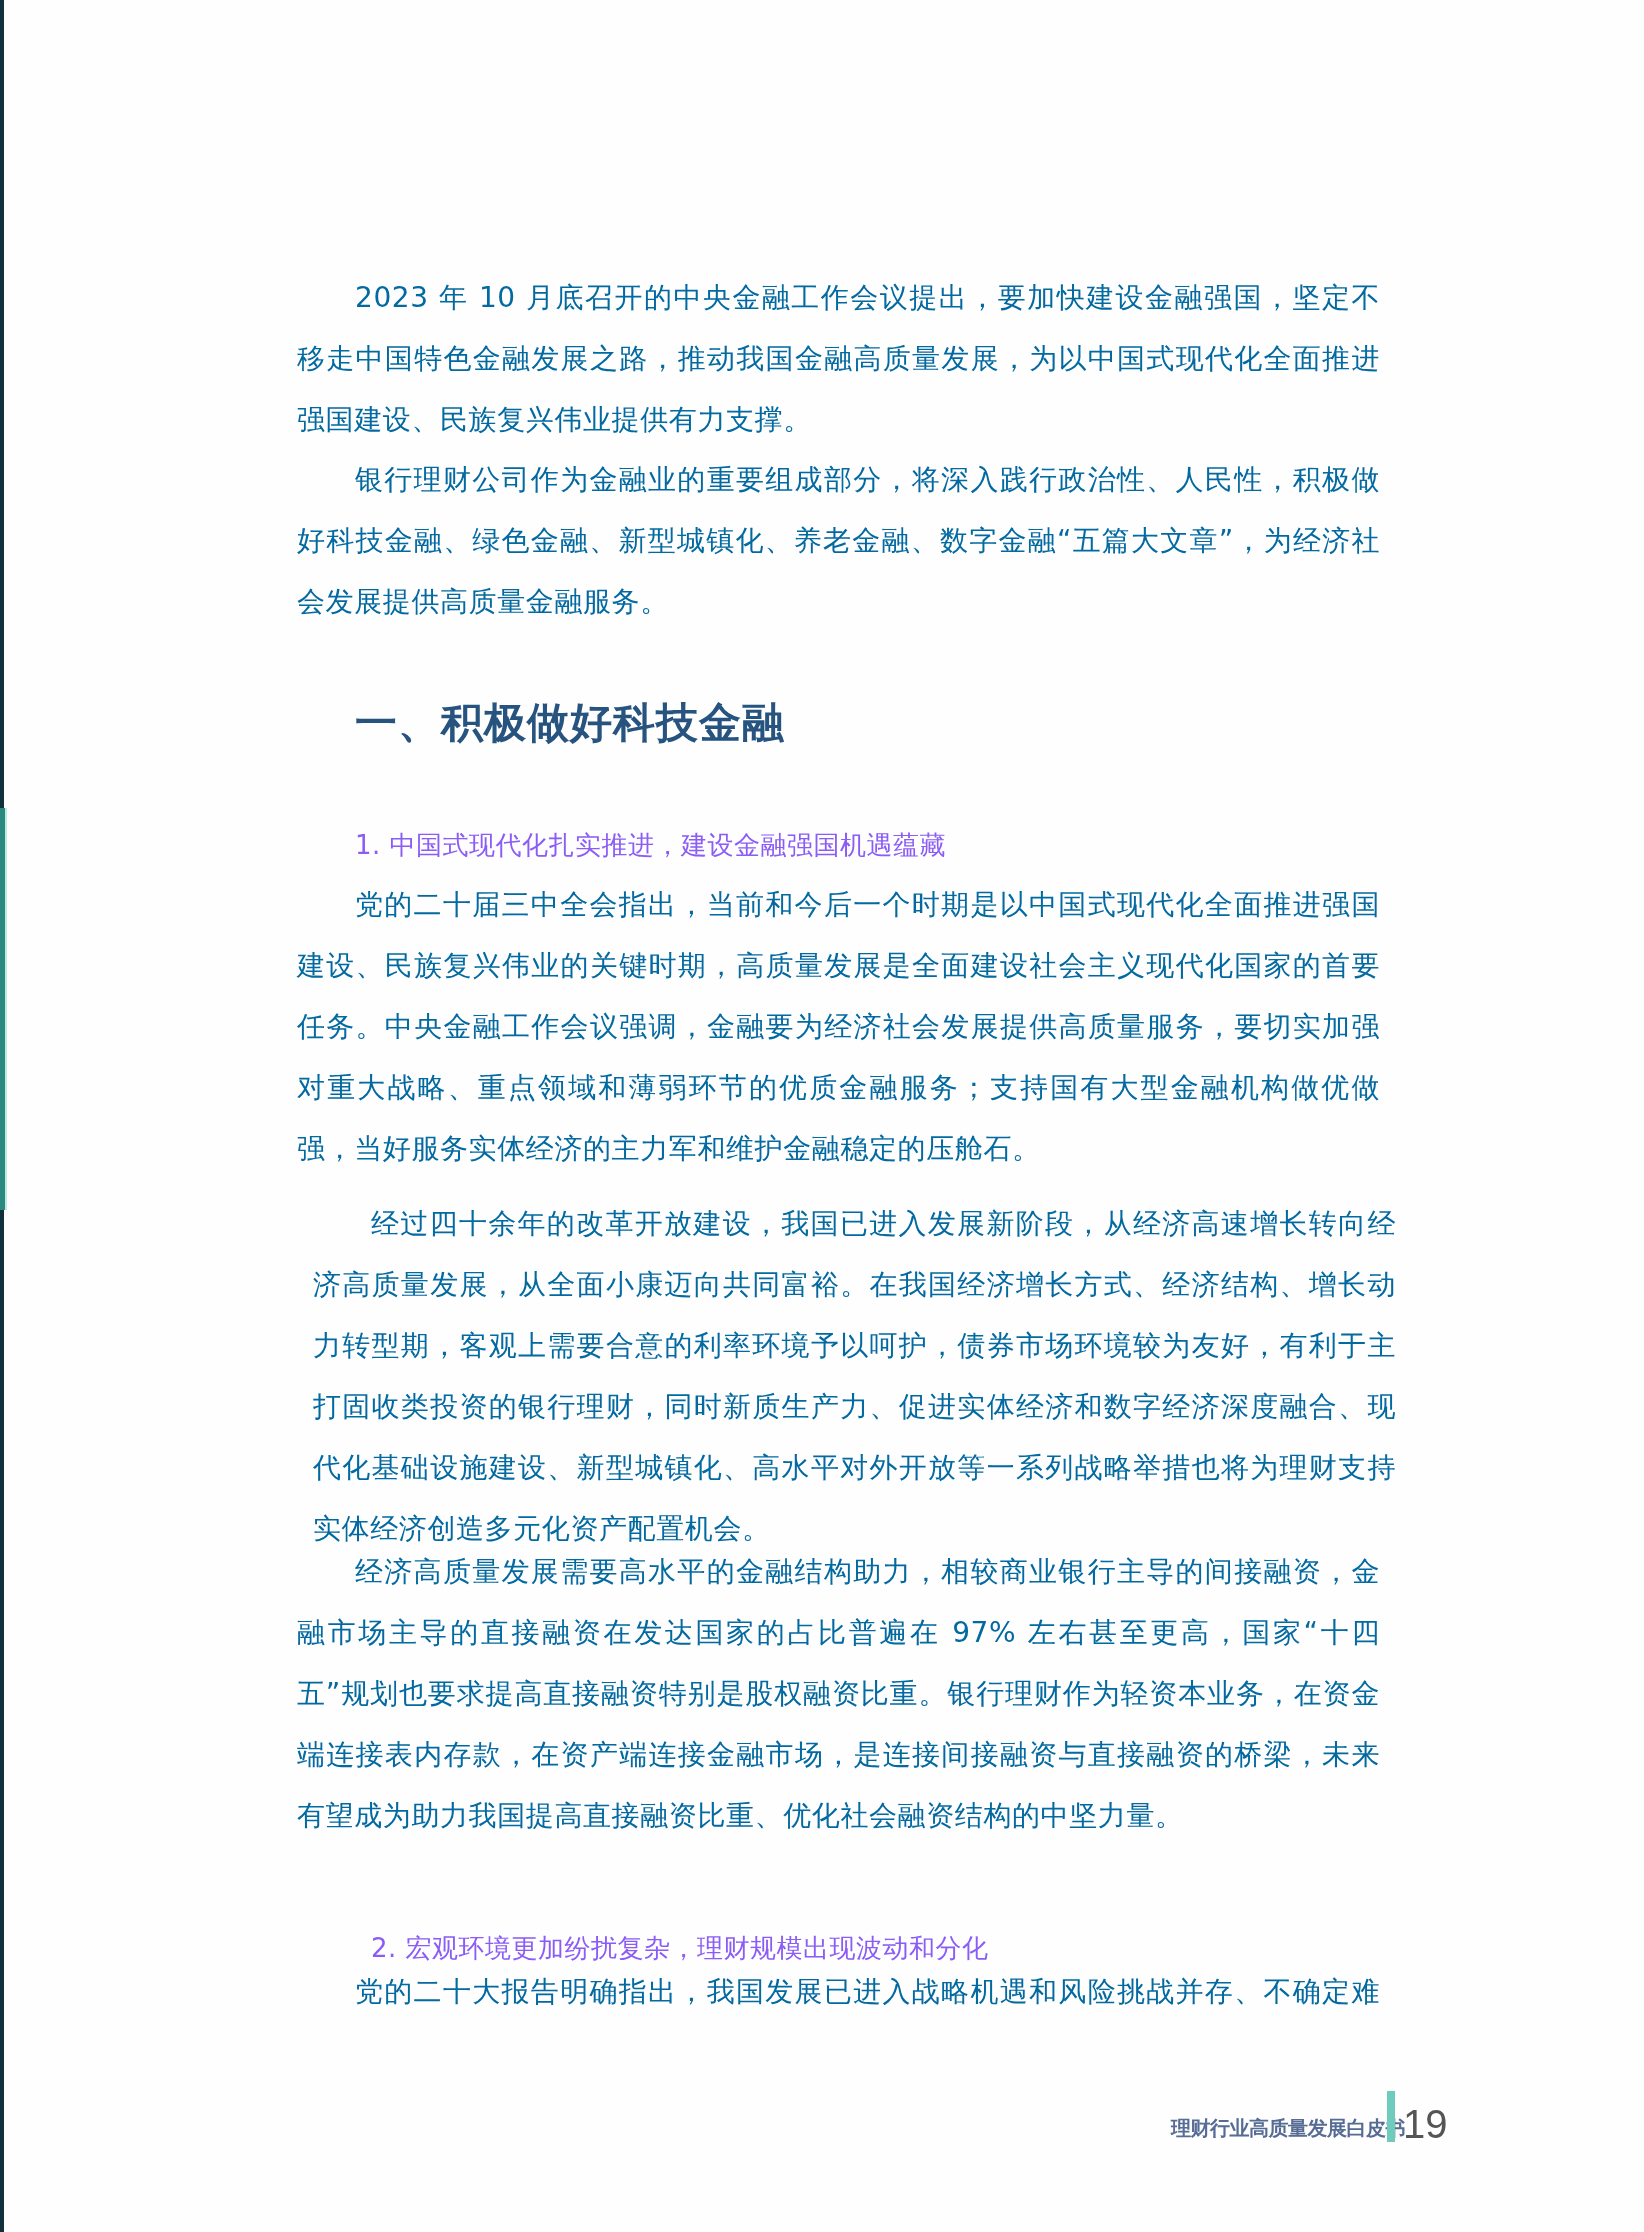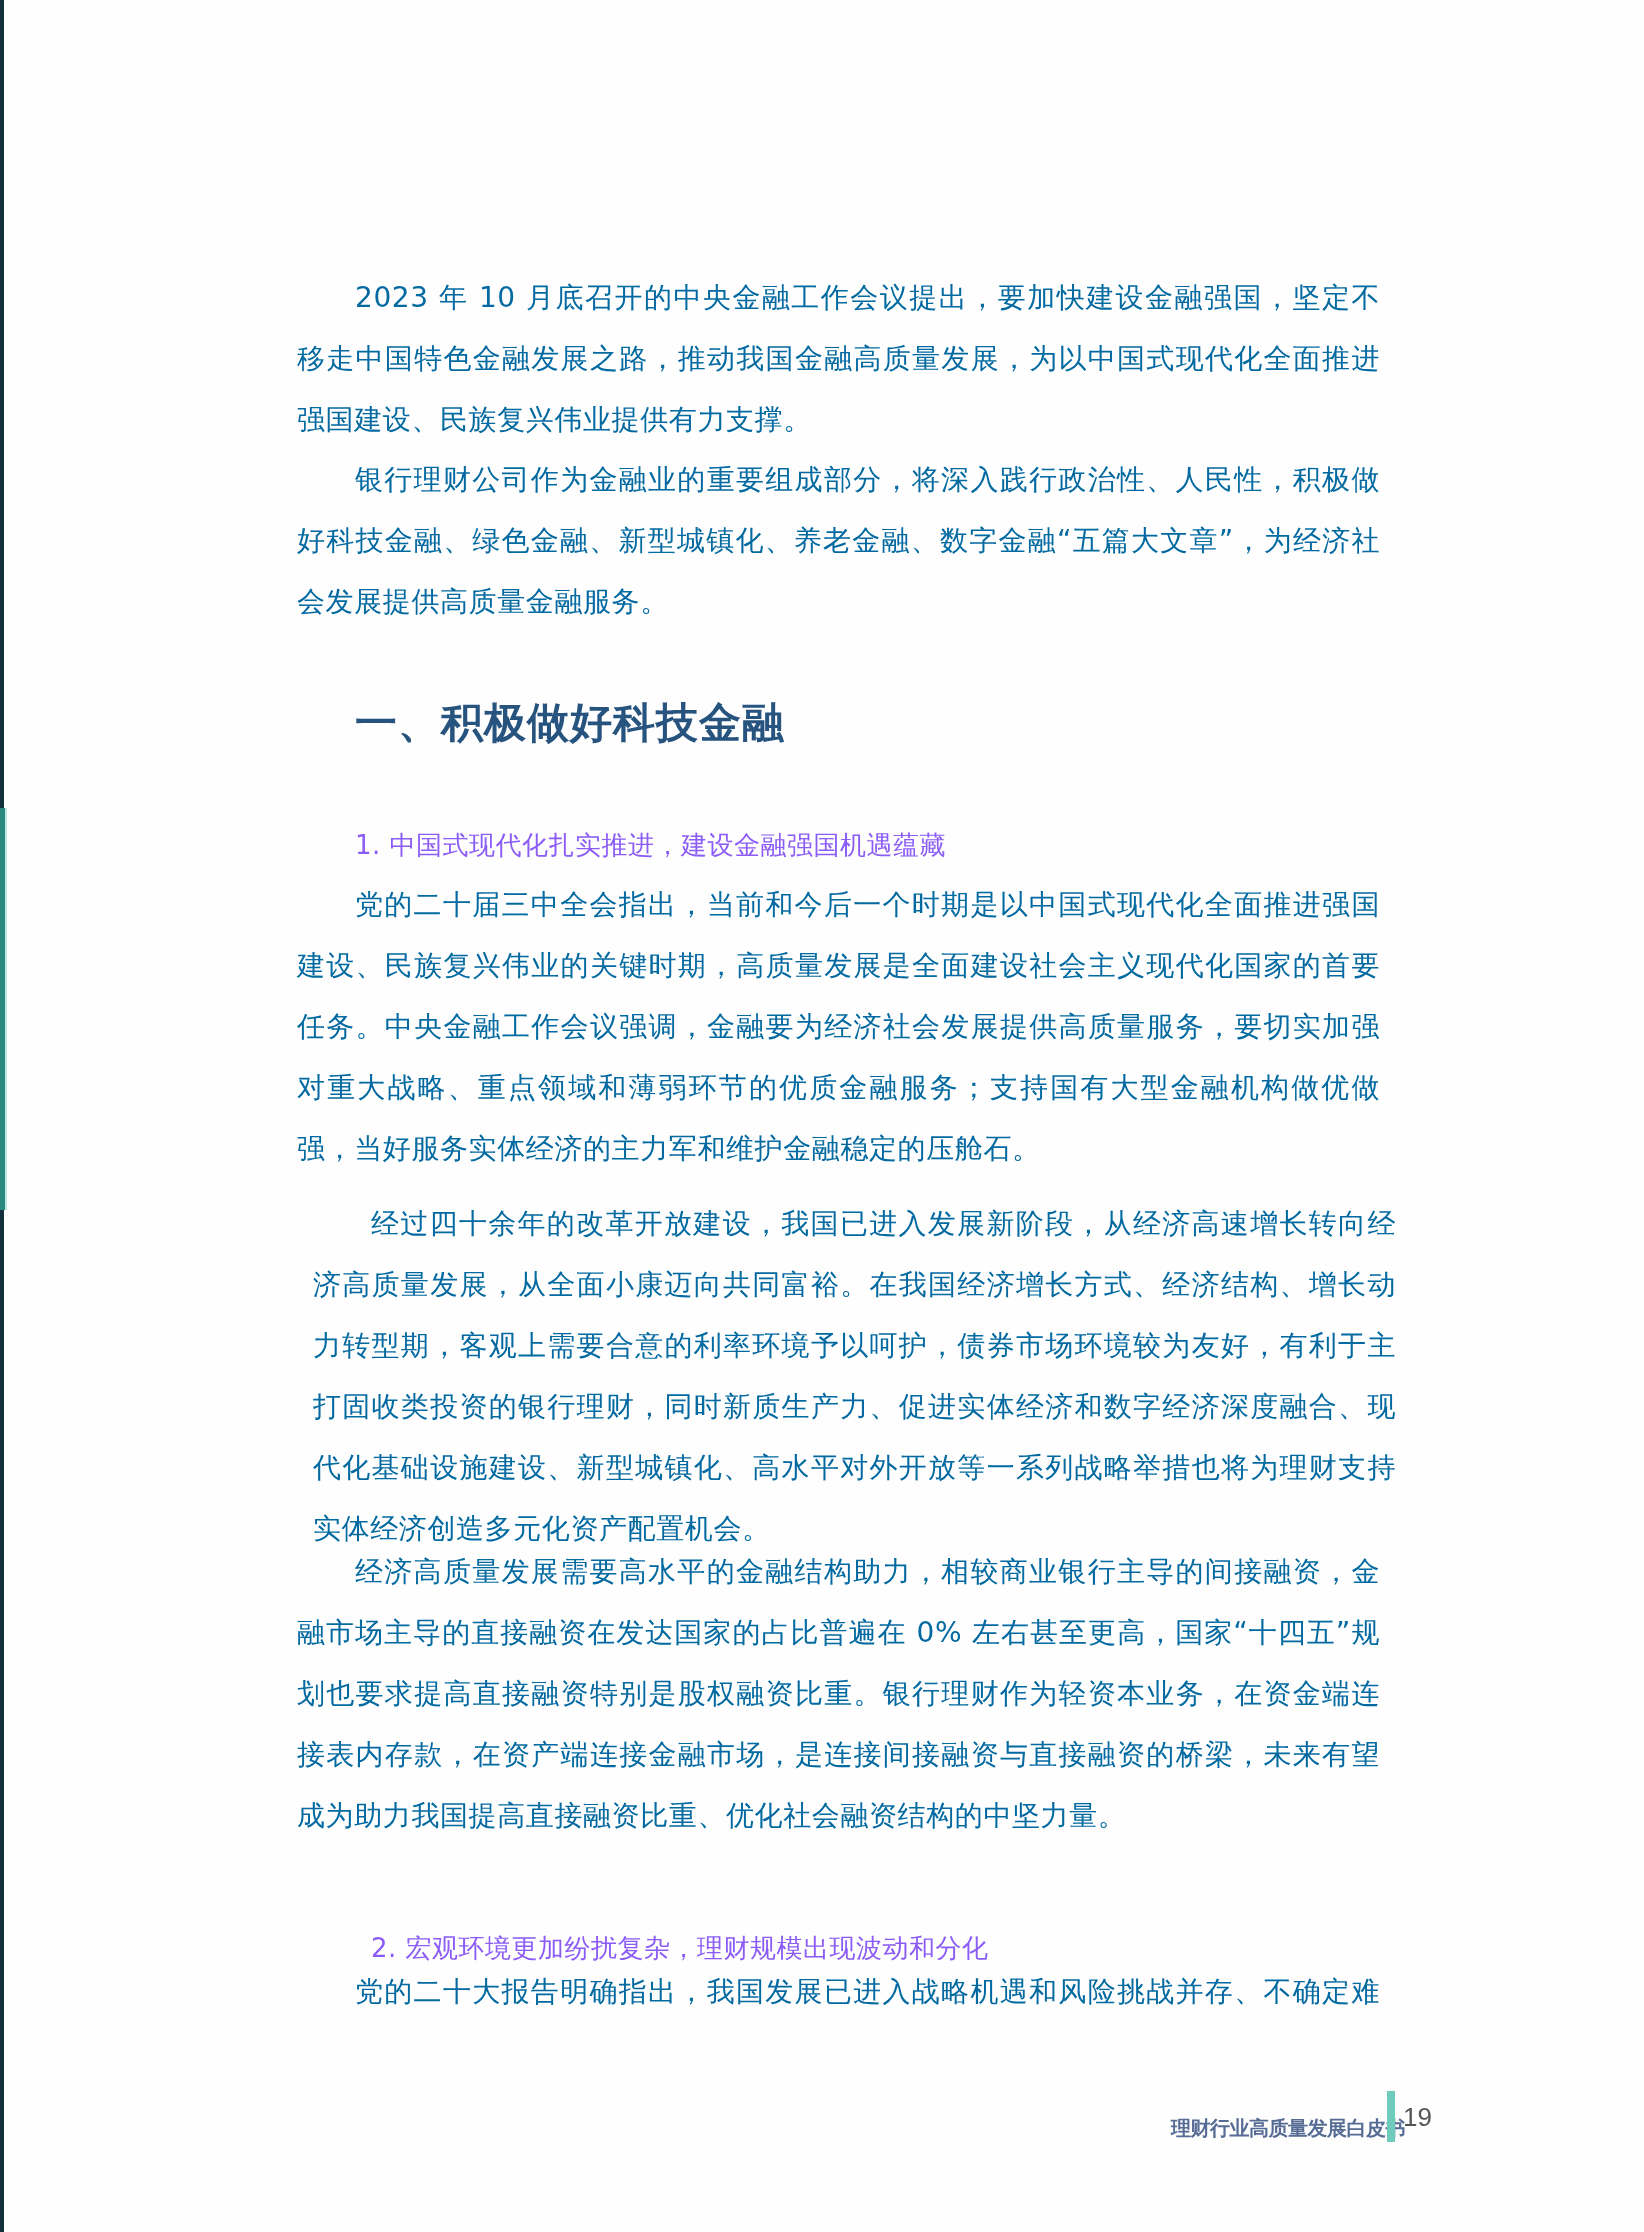--- a/index.html
+++ b/index.html
@@ -37,40 +37,40 @@
     position: absolute; left: 0; top: 0;
   }
   .footer-title {
     position: absolute; left: 1171px; top: 2115px; font-size: 20px; font-weight: bold;
     color: #566c95; letter-spacing: -0.5px; white-space: nowrap;
   }
   .footer-bar {
     position: absolute; left: 1387px; top: 2091px; width: 8px; height: 51px; background: #6fccbd;
   }
   .footer-page {
-    position: absolute; left: 1403px; top: 2102px; font-size: 26px; color: #555;
+    position: absolute; left: 1403px; top: 2102px; font-size: 40px; color: #555;
     font-family: "Liberation Sans", sans-serif;
   }
 </style>
 </head>
 <body>
 
 <div class="edge-stripe"></div>
 <div class="edge-accent"></div>
 
 <div class="content">
   <p class="para" style="top:267px; margin:0;">2023 年 10 月底召开的中央金融工作会议提出，要加快建设金融强国，坚定不移走中国特色金融发展之路，推动我国金融高质量发展，为以中国式现代化全面推进强国建设、民族复兴伟业提供有力支撑。</p>
   <p class="para" style="top:449px; margin:0;">银行理财公司作为金融业的重要组成部分，将深入践行政治性、人民性，积极做好科技金融、绿色金融、新型城镇化、养老金融、数字金融“五篇大文章”，为经济社会发展提供高质量金融服务。</p>
 
   <h1 class="h1" style="top:697px; margin:0;">一、积极做好科技金融</h1>
 
   <h2 class="h2" style="top:823px; margin:0;">1. 中国式现代化扎实推进，建设金融强国机遇蕴藏</h2>
   <p class="para" style="top:874px; margin:0;">党的二十届三中全会指出，当前和今后一个时期是以中国式现代化全面推进强国建设、民族复兴伟业的关键时期，高质量发展是全面建设社会主义现代化国家的首要任务。中央金融工作会议强调，金融要为经济社会发展提供高质量服务，要切实加强对重大战略、重点领域和薄弱环节的优质金融服务；支持国有大型金融机构做优做强，当好服务实体经济的主力军和维护金融稳定的压舱石。</p>
   <p class="para" style="top:1177px; margin:16px;">经过四十余年的改革开放建设，我国已进入发展新阶段，从经济高速增长转向经济高质量发展，从全面小康迈向共同富裕。在我国经济增长方式、经济结构、增长动力转型期，客观上需要合意的利率环境予以呵护，债券市场环境较为友好，有利于主打固收类投资的银行理财，同时新质生产力、促进实体经济和数字经济深度融合、现代化基础设施建设、新型城镇化、高水平对外开放等一系列战略举措也将为理财支持实体经济创造多元化资产配置机会。</p>
-  <p class="para" style="top:1541px; margin:0;">经济高质量发展需要高水平的金融结构助力，相较商业银行主导的间接融资，金融市场主导的直接融资在发达国家的占比普遍在 0% 左右甚至更高，国家“十四五”规划也要求提高直接融资特别是股权融资比重。银行理财作为轻资本业务，在资金端连接表内存款，在资产端连接金融市场，是连接间接融资与直接融资的桥梁，未来有望成为助力我国提高直接融资比重、优化社会融资结构的中坚力量。</p>
+  <p class="para" style="top:1541px; margin:0;">经济高质量发展需要高水平的金融结构助力，相较商业银行主导的间接融资，金融市场主导的直接融资在发达国家的占比普遍在 97% 左右甚至更高，国家“十四五”规划也要求提高直接融资特别是股权融资比重。银行理财作为轻资本业务，在资金端连接表内存款，在资产端连接金融市场，是连接间接融资与直接融资的桥梁，未来有望成为助力我国提高直接融资比重、优化社会融资结构的中坚力量。</p>
 
   <h2 class="h2" style="top:1910px; margin:16px;">2. 宏观环境更加纷扰复杂，理财规模出现波动和分化</h2>
   <p class="para" style="top:1961px; margin:0; height:61px; overflow:hidden;">党的二十大报告明确指出，我国发展已进入战略机遇和风险挑战并存、不确定难预料</p>
 </div>
 
 <div class="footer">
 
   <div class="footer-title">理财行业高质量发展白皮书</div>
   <div class="footer-bar"></div>
   <div class="footer-page">19</div>

